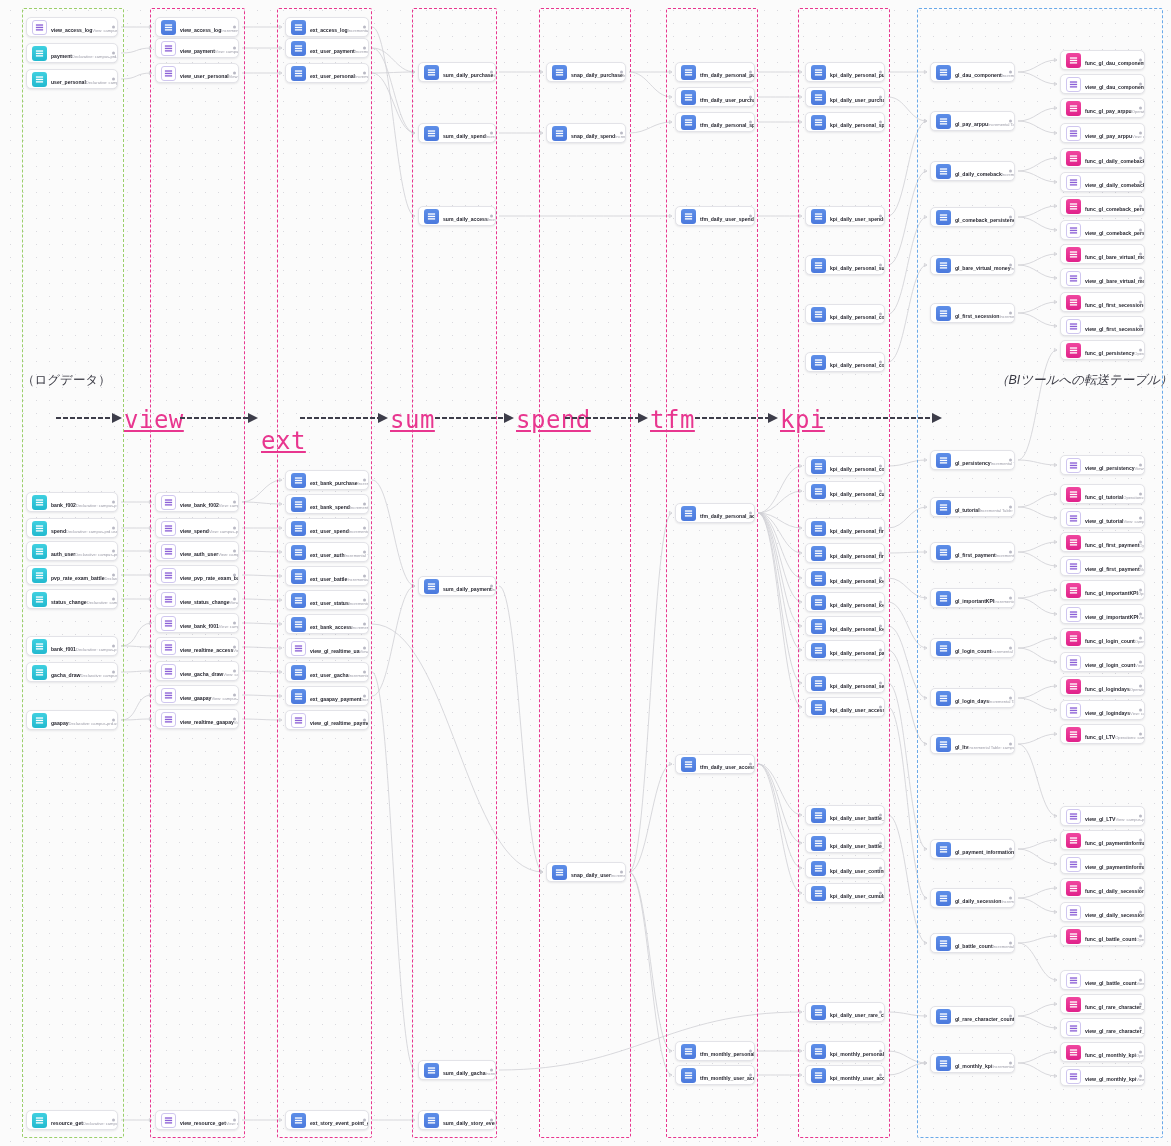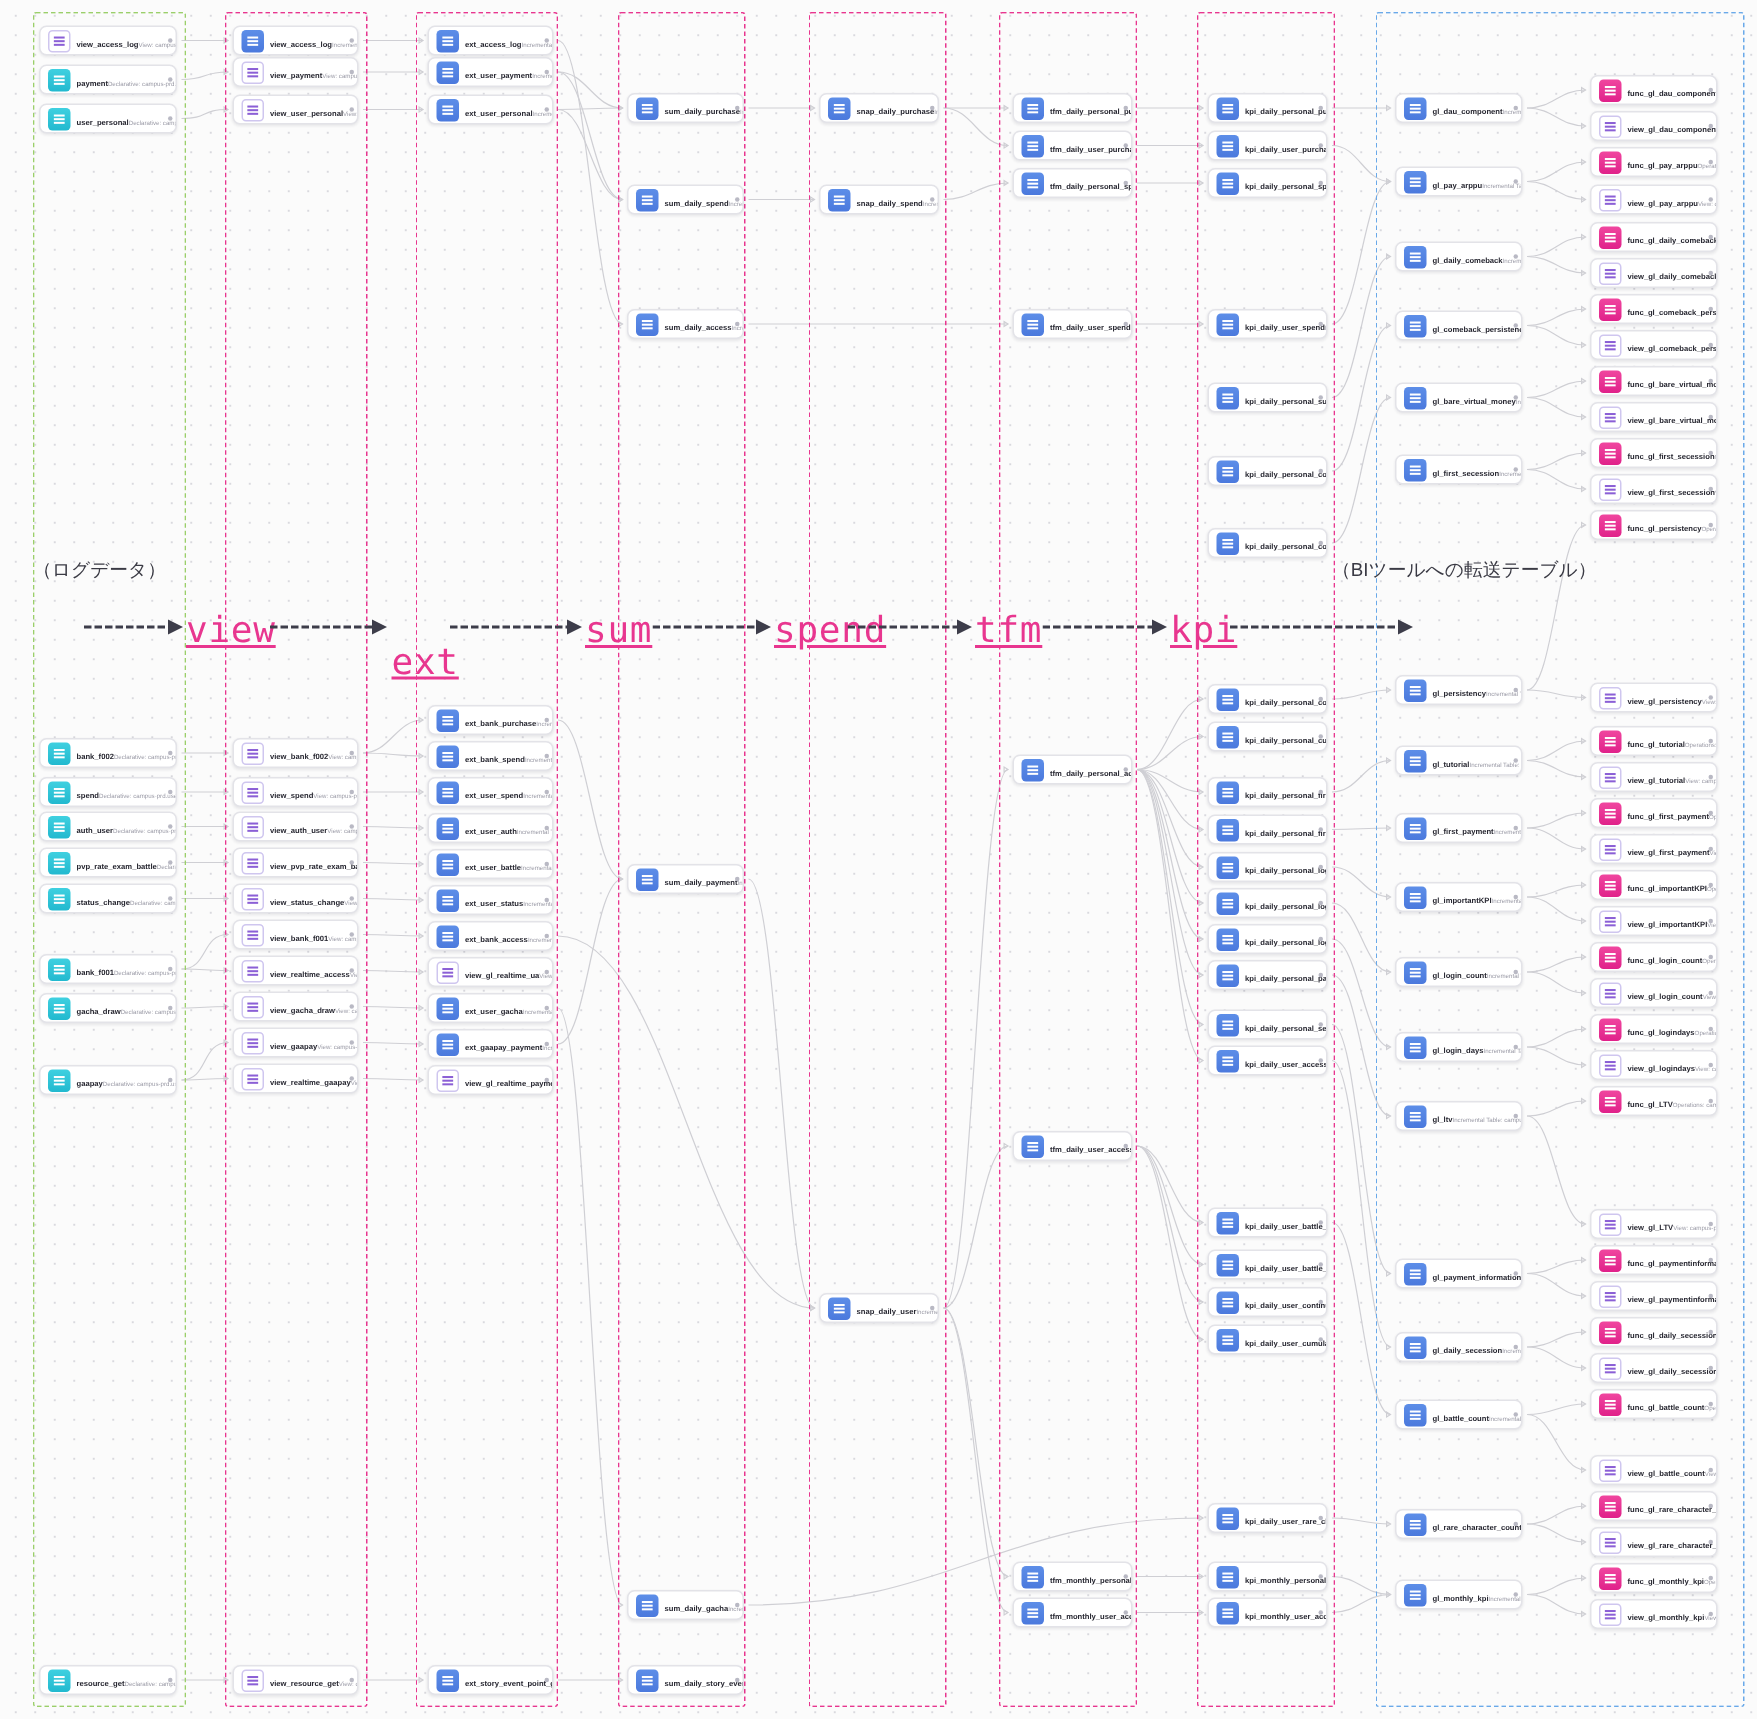--- a/index.html
+++ b/index.html
@@ -1906,15 +1906,15 @@
       </div>
       <div class="flowline" style="left: 820px; top: 412px; width: 122px;">
         <svg width="122" height="12" viewBox="0 0 122 12">
           <line x1="0" y1="6" x2="113" y2="6" stroke="#3d3d4a" stroke-width="2" stroke-dasharray="5 2"></line>
           <path d="M122,6 L112,1 L112,11 Z" fill="#3d3d4a"></path>
         </svg>
       </div>
     </div>
   <div id="annots">
       <div class="annot" style="left: 22px; top: 372px;">（ログデータ）</div>
-      <div class="annot" style="left: 888px; top: 372px;">（BIツールへの転送テーブル）</div>
+      <div class="annot" style="left: 996px; top: 372px; font-style: italic;">（BIツールへの転送テーブル）</div>
     </div>
 </div>
 
 </body></html>

